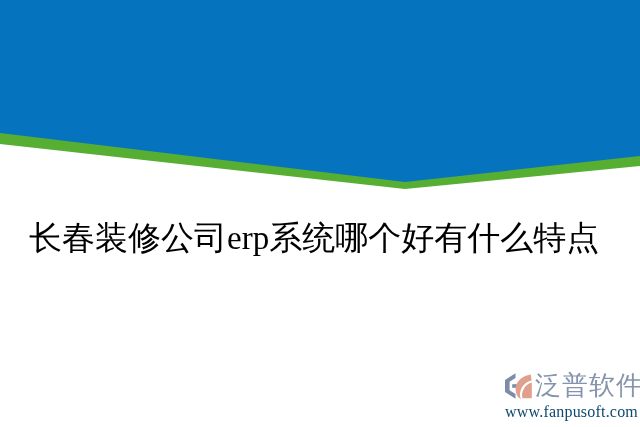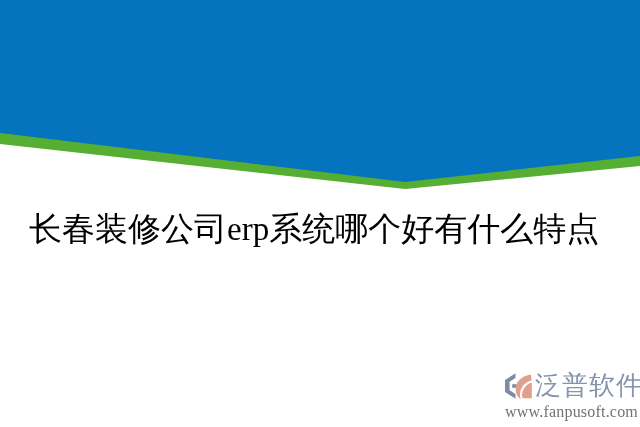--- a/index.html
+++ b/index.html
@@ -36,21 +36,21 @@
   #header-banner svg {
     display: block;
     width: 640px;
     height: 200px;
   }
 
   
   #page-title {
     position: absolute;
     left: 29px;
-    top: 206px;
+    top: 215px;
     width: 600px;
     font-family: "Liberation Serif", "DejaVu Serif", serif;
     font-size: 33px;
     line-height: 46px;
     letter-spacing: 0px;
     color: #000000;
     white-space: nowrap;
     font-weight: 400;
   }
 
@@ -86,21 +86,21 @@
     white-space: nowrap;
     font-weight: 400;
   }
   #brand-url {
     position: absolute;
     left: 3px;
     top: 34px;
     font-family: "Liberation Serif", "DejaVu Serif", serif;
     font-size: 16px;
     line-height: 20px;
-    color: #737373;
+    color: #0c4a6e;
     letter-spacing: 0.2px;
     white-space: nowrap;
     font-weight: 400;
   }
 </style>
 </head>
 <body>
 
 <div id="page">
 

